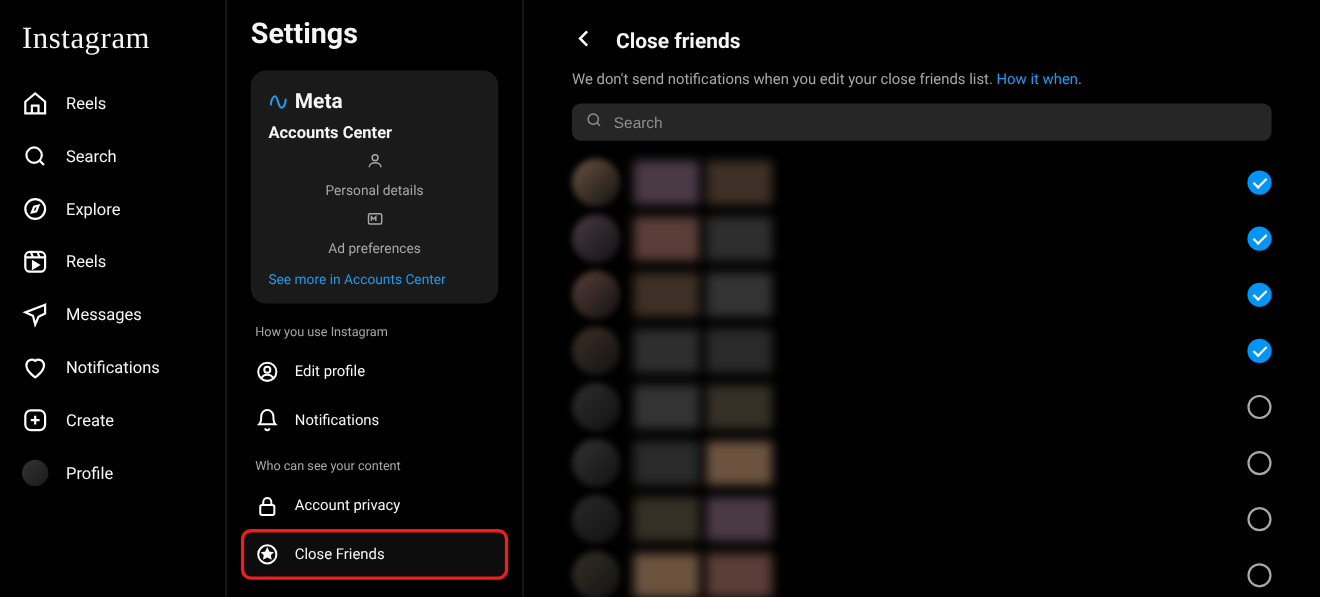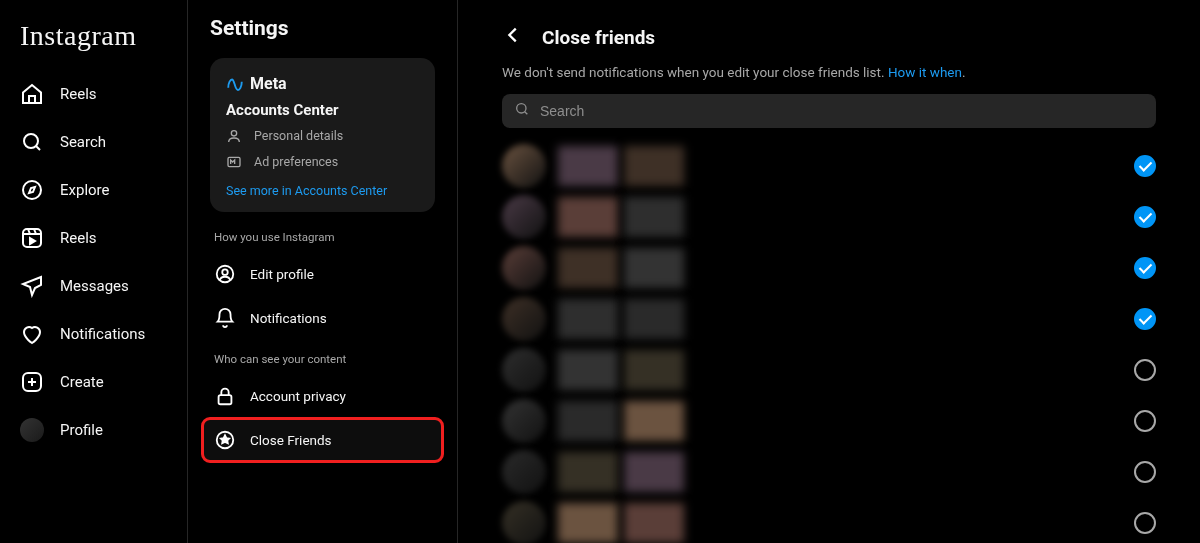--- a/index.html
+++ b/index.html
@@ -7,21 +7,21 @@
     background:#000;
     color:#f5f5f5;
     font-family:-apple-system, BlinkMacSystemFont, "Segoe UI", Roboto, Helvetica, Arial, sans-serif;
     width:1200px;
     height:543px;
     overflow:hidden;
     display:flex;
   }
   
   .nav {
-    width:188px;
+    width:206px;
     height:100%;
     border-right:1px solid #262626;
     padding:8px 12px 12px 12px;
     display:flex;
     flex-direction:column;
     position:relative;
   }
   .logo {
     font-family:"Brush Script MT", cursive;
     font-size:28px;
@@ -48,45 +48,46 @@
   }
   
   .settings {
     width:270px;
     height:100%;
     border-right:1px solid #262626;
     padding:16px 22px 0 22px;
     overflow:hidden;
   }
   .settings h1 {
-    font-size:21px;
+    font-size:26px;
     font-weight:700;
     margin-bottom:18px;
   }
   .ac-box {
     background:#1a1a1a;
     border-radius:14px;
     padding:16px 16px 14px 16px;
     margin-bottom:18px;
   }
   .meta-logo {
     display:flex;
     align-items:center;
     gap:6px;
     font-weight:700;
-    font-size:16px;
+    font-size:19px;
     margin-bottom:8px;
   }
   .ac-title { font-size:15px; font-weight:700; margin-bottom:4px; }
   .ac-desc { font-size:11.5px; color:#a8a8a8; line-height:1.35; margin-bottom:10px; }
   .ac-link-row {
-    display:flex; align-items:flex-start; gap:12px;
+    display:flex; align-items:center; gap:12px;
     font-size:12.5px; color:#a8a8a8;
     padding:5px 0;
     cursor:pointer;
+    flex-direction:column;
   }
   .ac-more {
     color:#1d9bf0;
     font-size:12.5px;
     margin-top:8px;
     cursor:pointer;
   }
   .section-label {
     font-size:11.5px;
     color:#a8a8a8;

